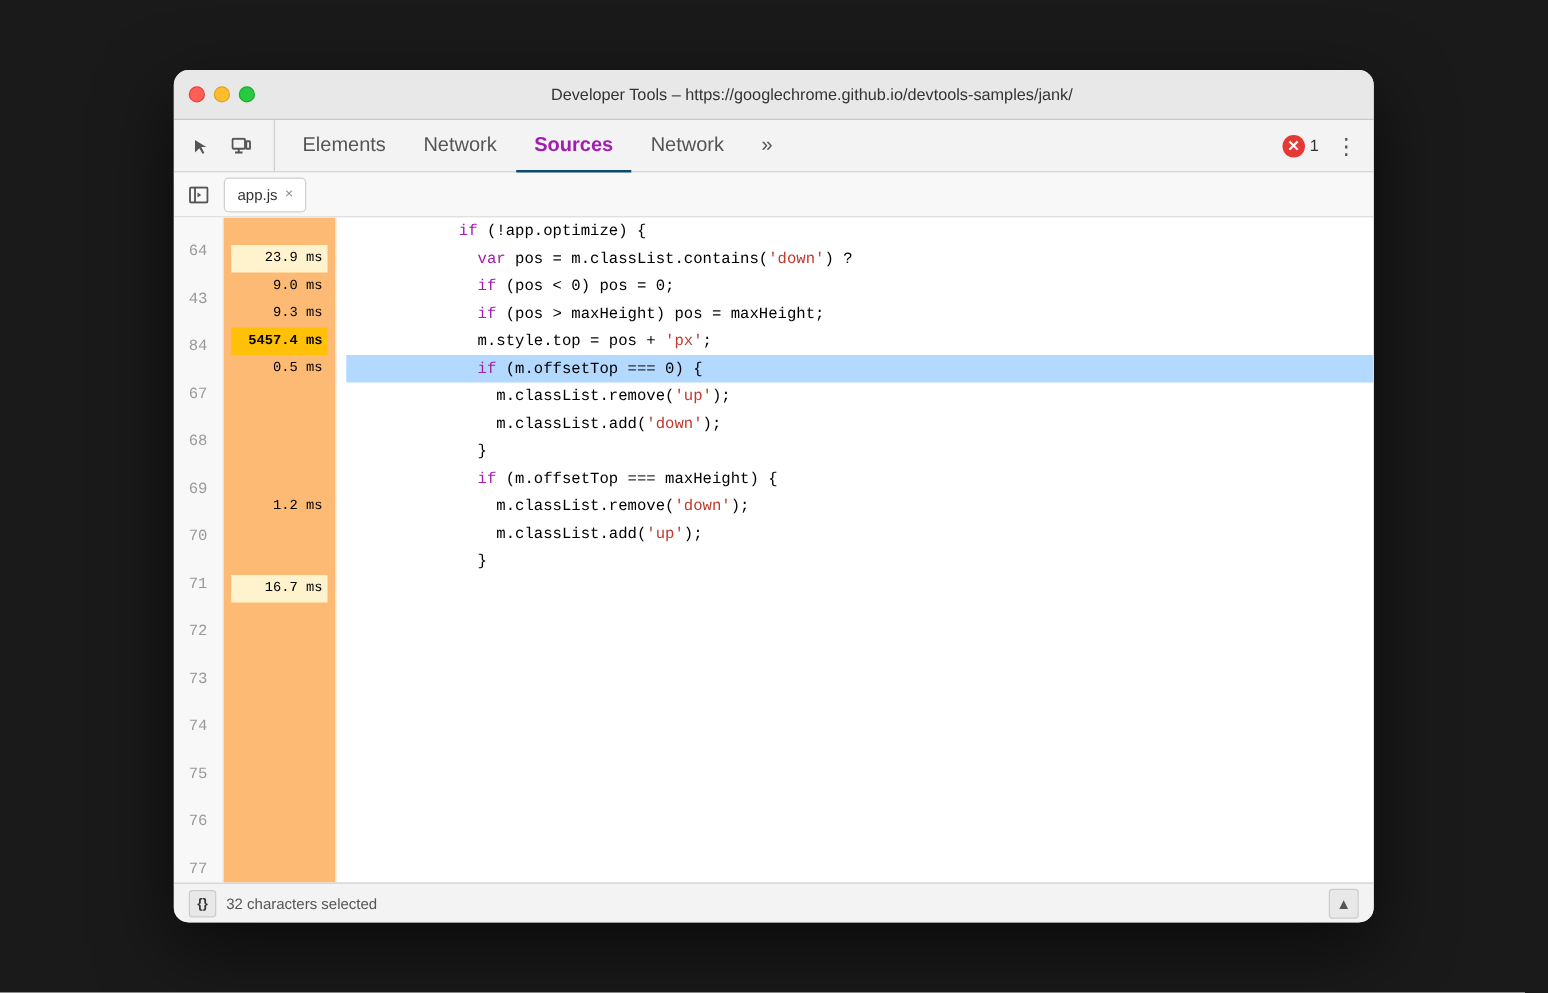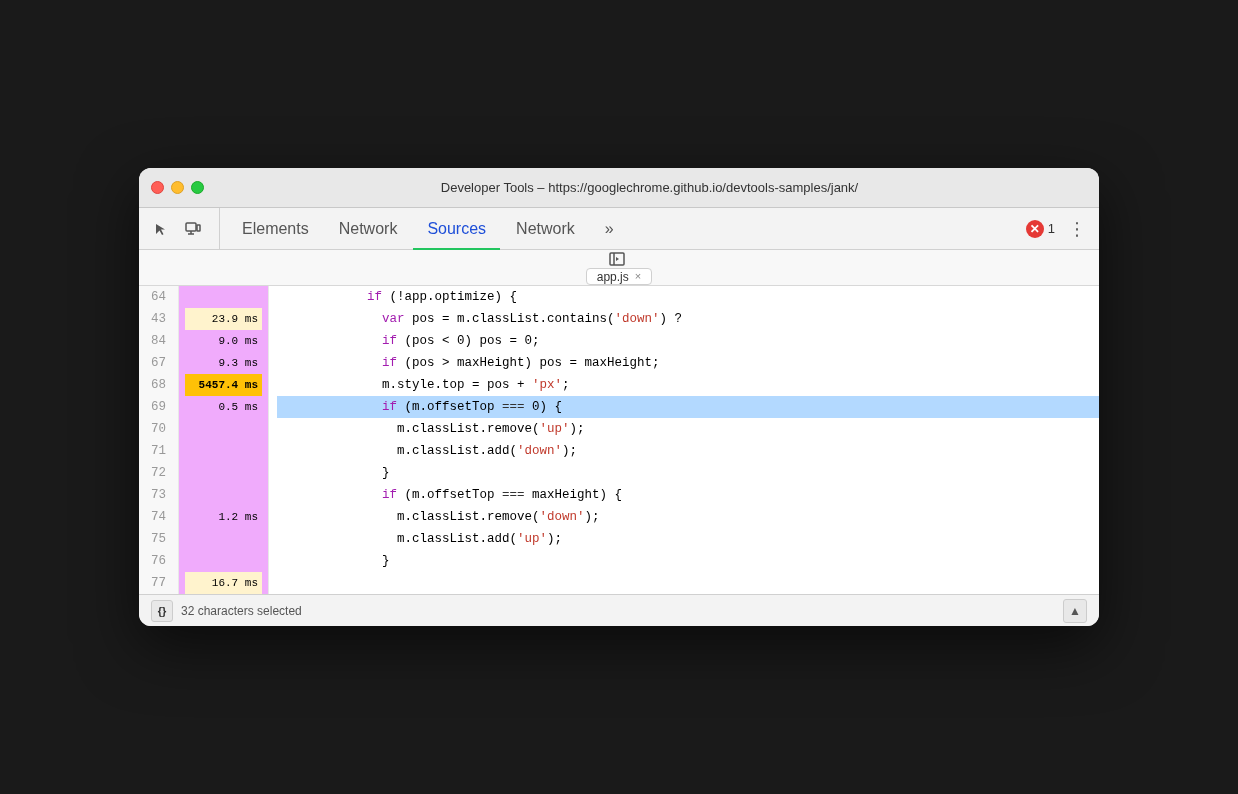--- a/index.html
+++ b/index.html
@@ -100,23 +100,23 @@
       font-size: 16px;
       color: #555;
       cursor: pointer;
       border-bottom: 2px solid transparent;
       position: relative;
       top: 1px;
       text-decoration: none;
     }
 
     .tab.active {
-      color: #1d4ed8;
-      border-bottom: 2px solid #22c55e;
-      font-weight: 400;
+      color: #a21caf;
+      border-bottom: 2px solid #0c4a6e;
+      font-weight: 700;
     }
 
     .toolbar-right {
       margin-left: auto;
       display: flex;
       align-items: center;
       gap: 8px;
     }
 
     .error-badge {
@@ -155,21 +155,20 @@
     }
 
     
     .file-tabs {
       background: #f8f8f8;
       border-bottom: 1px solid #d8d8d8;
       display: flex;
       align-items: center;
       height: 36px;
       padding: 0 4px;
-      flex-direction: column;
     }
 
     .sidebar-toggle {
       width: 32px;
       height: 32px;
       display: flex;
       align-items: center;
       justify-content: center;
       cursor: pointer;
       margin-right: 4px;
@@ -221,21 +220,21 @@
       background: #f8f8f8;
       border-right: 1px solid #e8e8e8;
       padding: 0 8px;
       text-align: right;
       color: #999;
       min-width: 40px;
       user-select: none;
     }
 
     .timing-column {
-      background: #f0abfc;
+      background: #fdba74;
       border-right: 1px solid #e8e8e8;
       padding: 0 6px;
       min-width: 90px;
       text-align: right;
       font-size: 11px;
     }
 
     .timing-cell {
       height: 22px;
       display: flex;
@@ -269,20 +268,21 @@
     .code-line.highlighted {
       background: #b3d9ff;
     }
 
     .line-num-cell {
       height: 22px;
       display: flex;
       align-items: center;
       justify-content: flex-end;
       padding-right: 4px;
+      margin-top: 16px;
     }
 
     
     .status-bar {
       background: #f3f3f3;
       border-top: 1px solid #d0d0d0;
       height: 32px;
       display: flex;
       align-items: center;
       padding: 0 12px;

